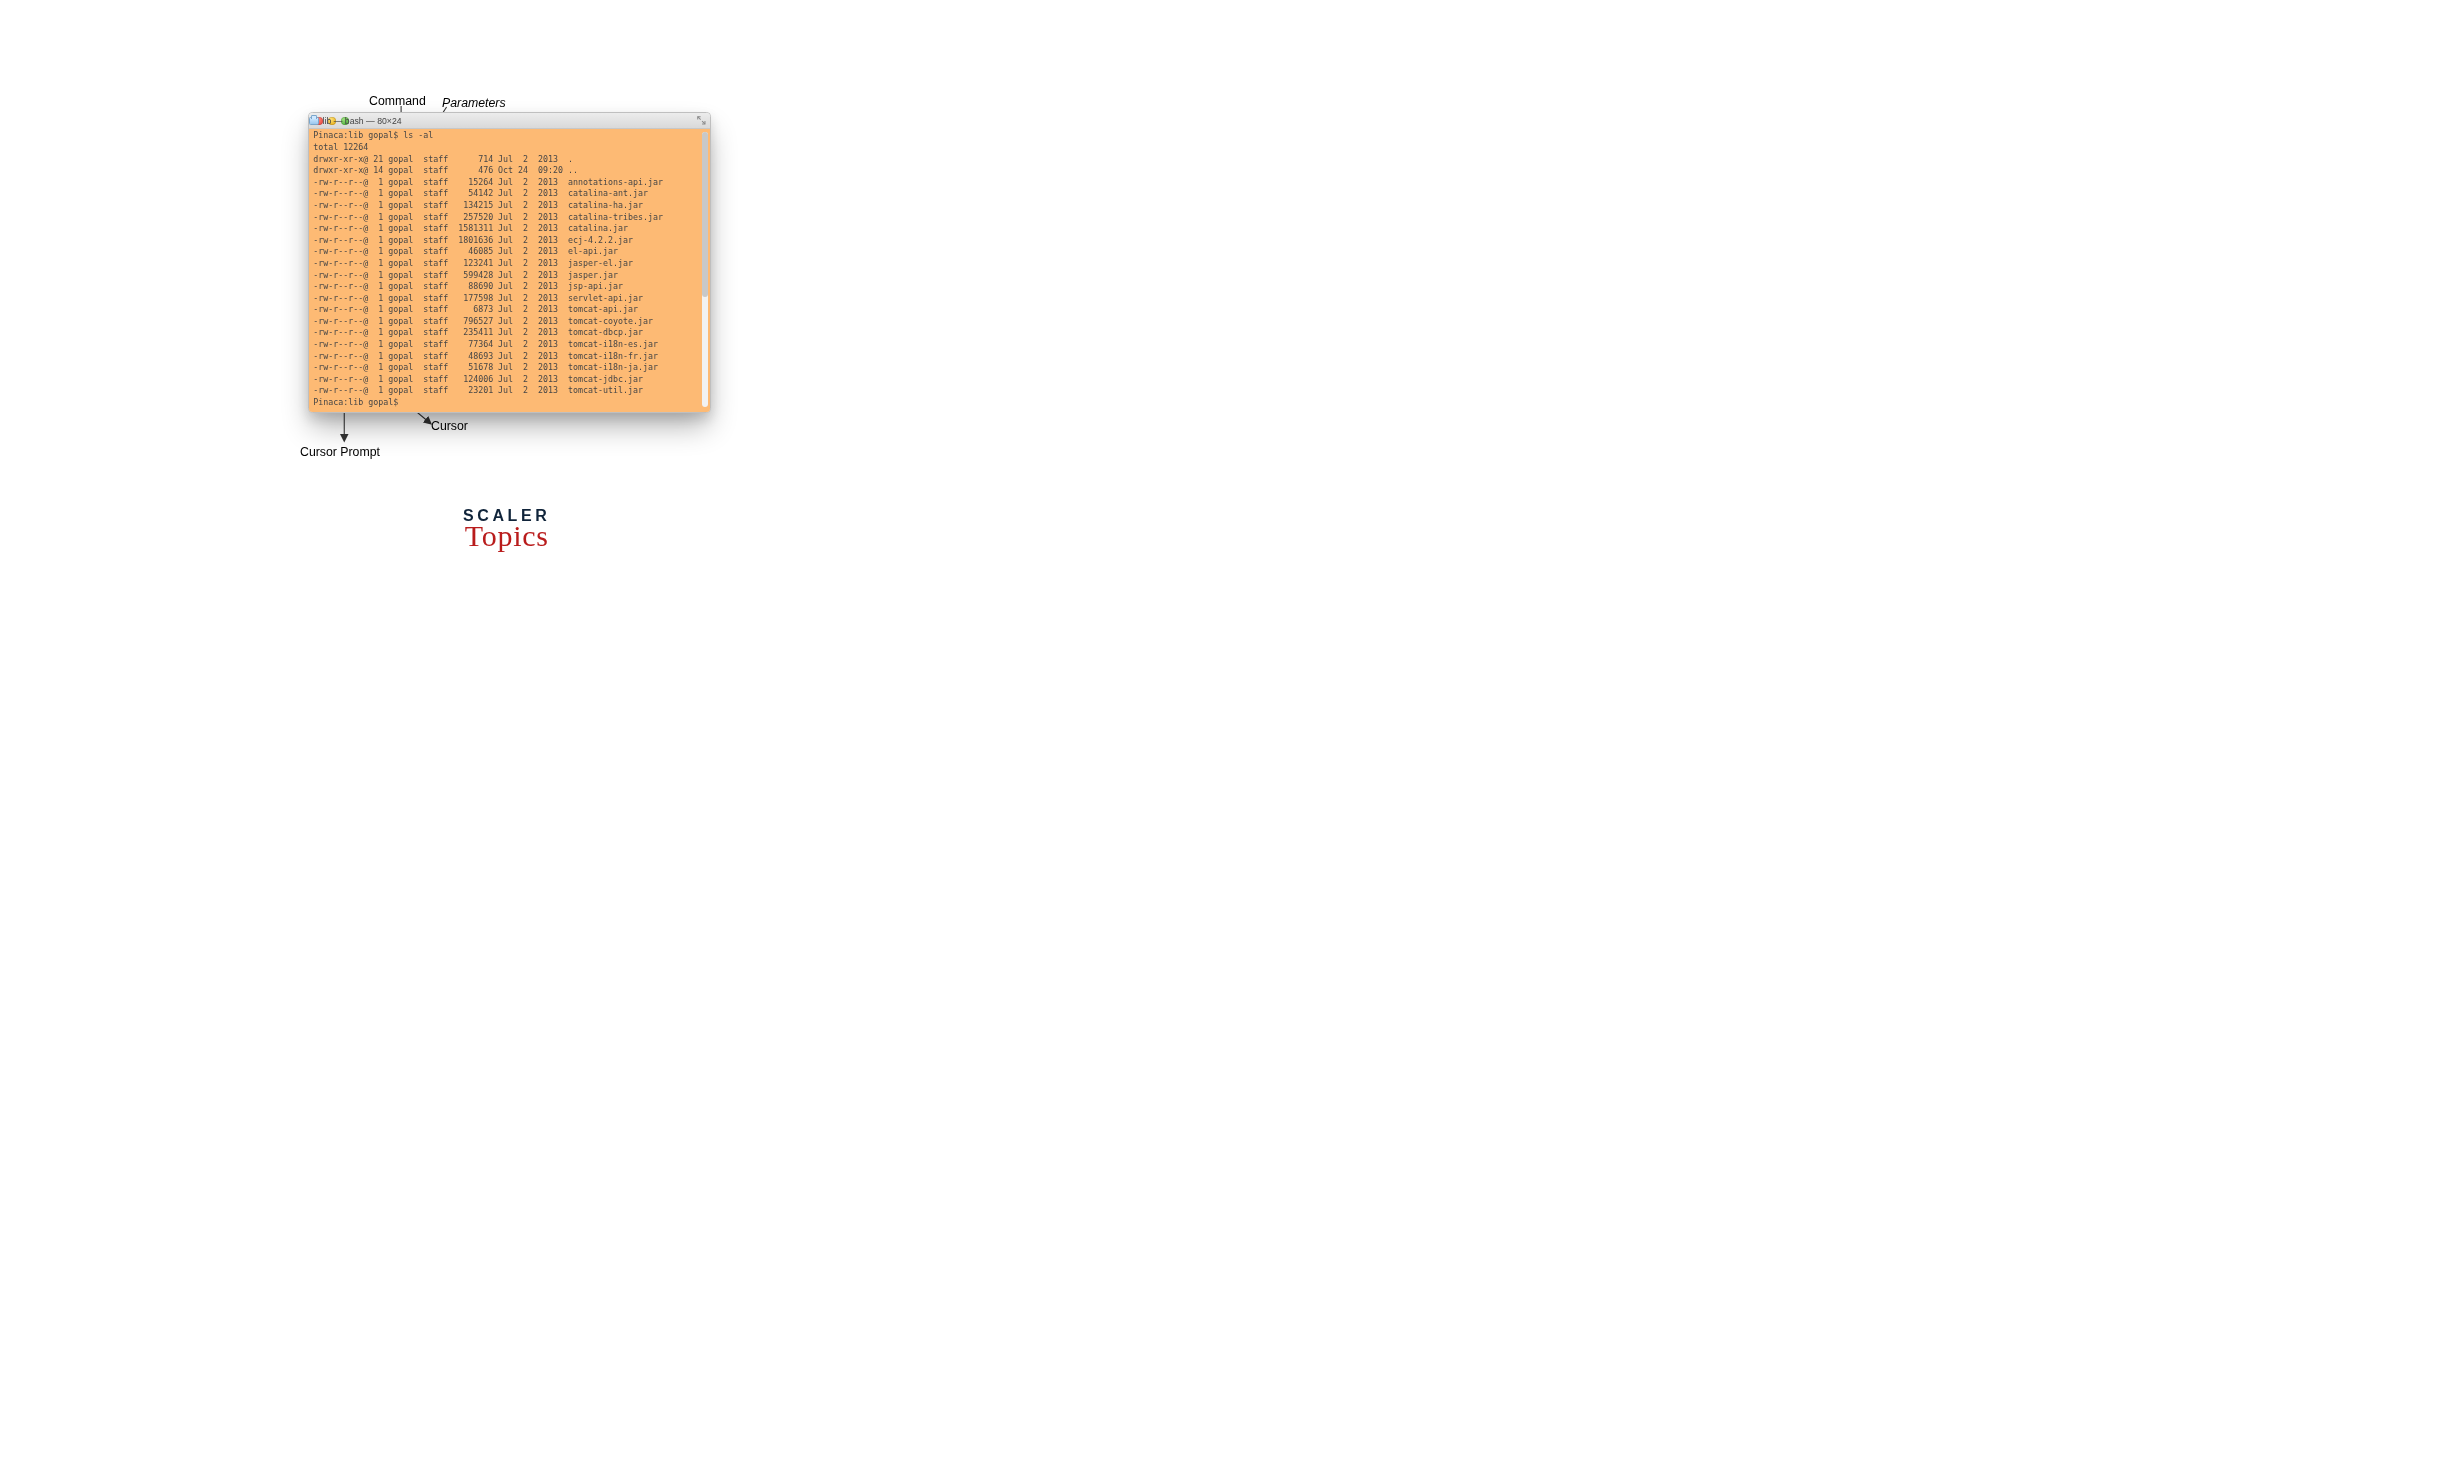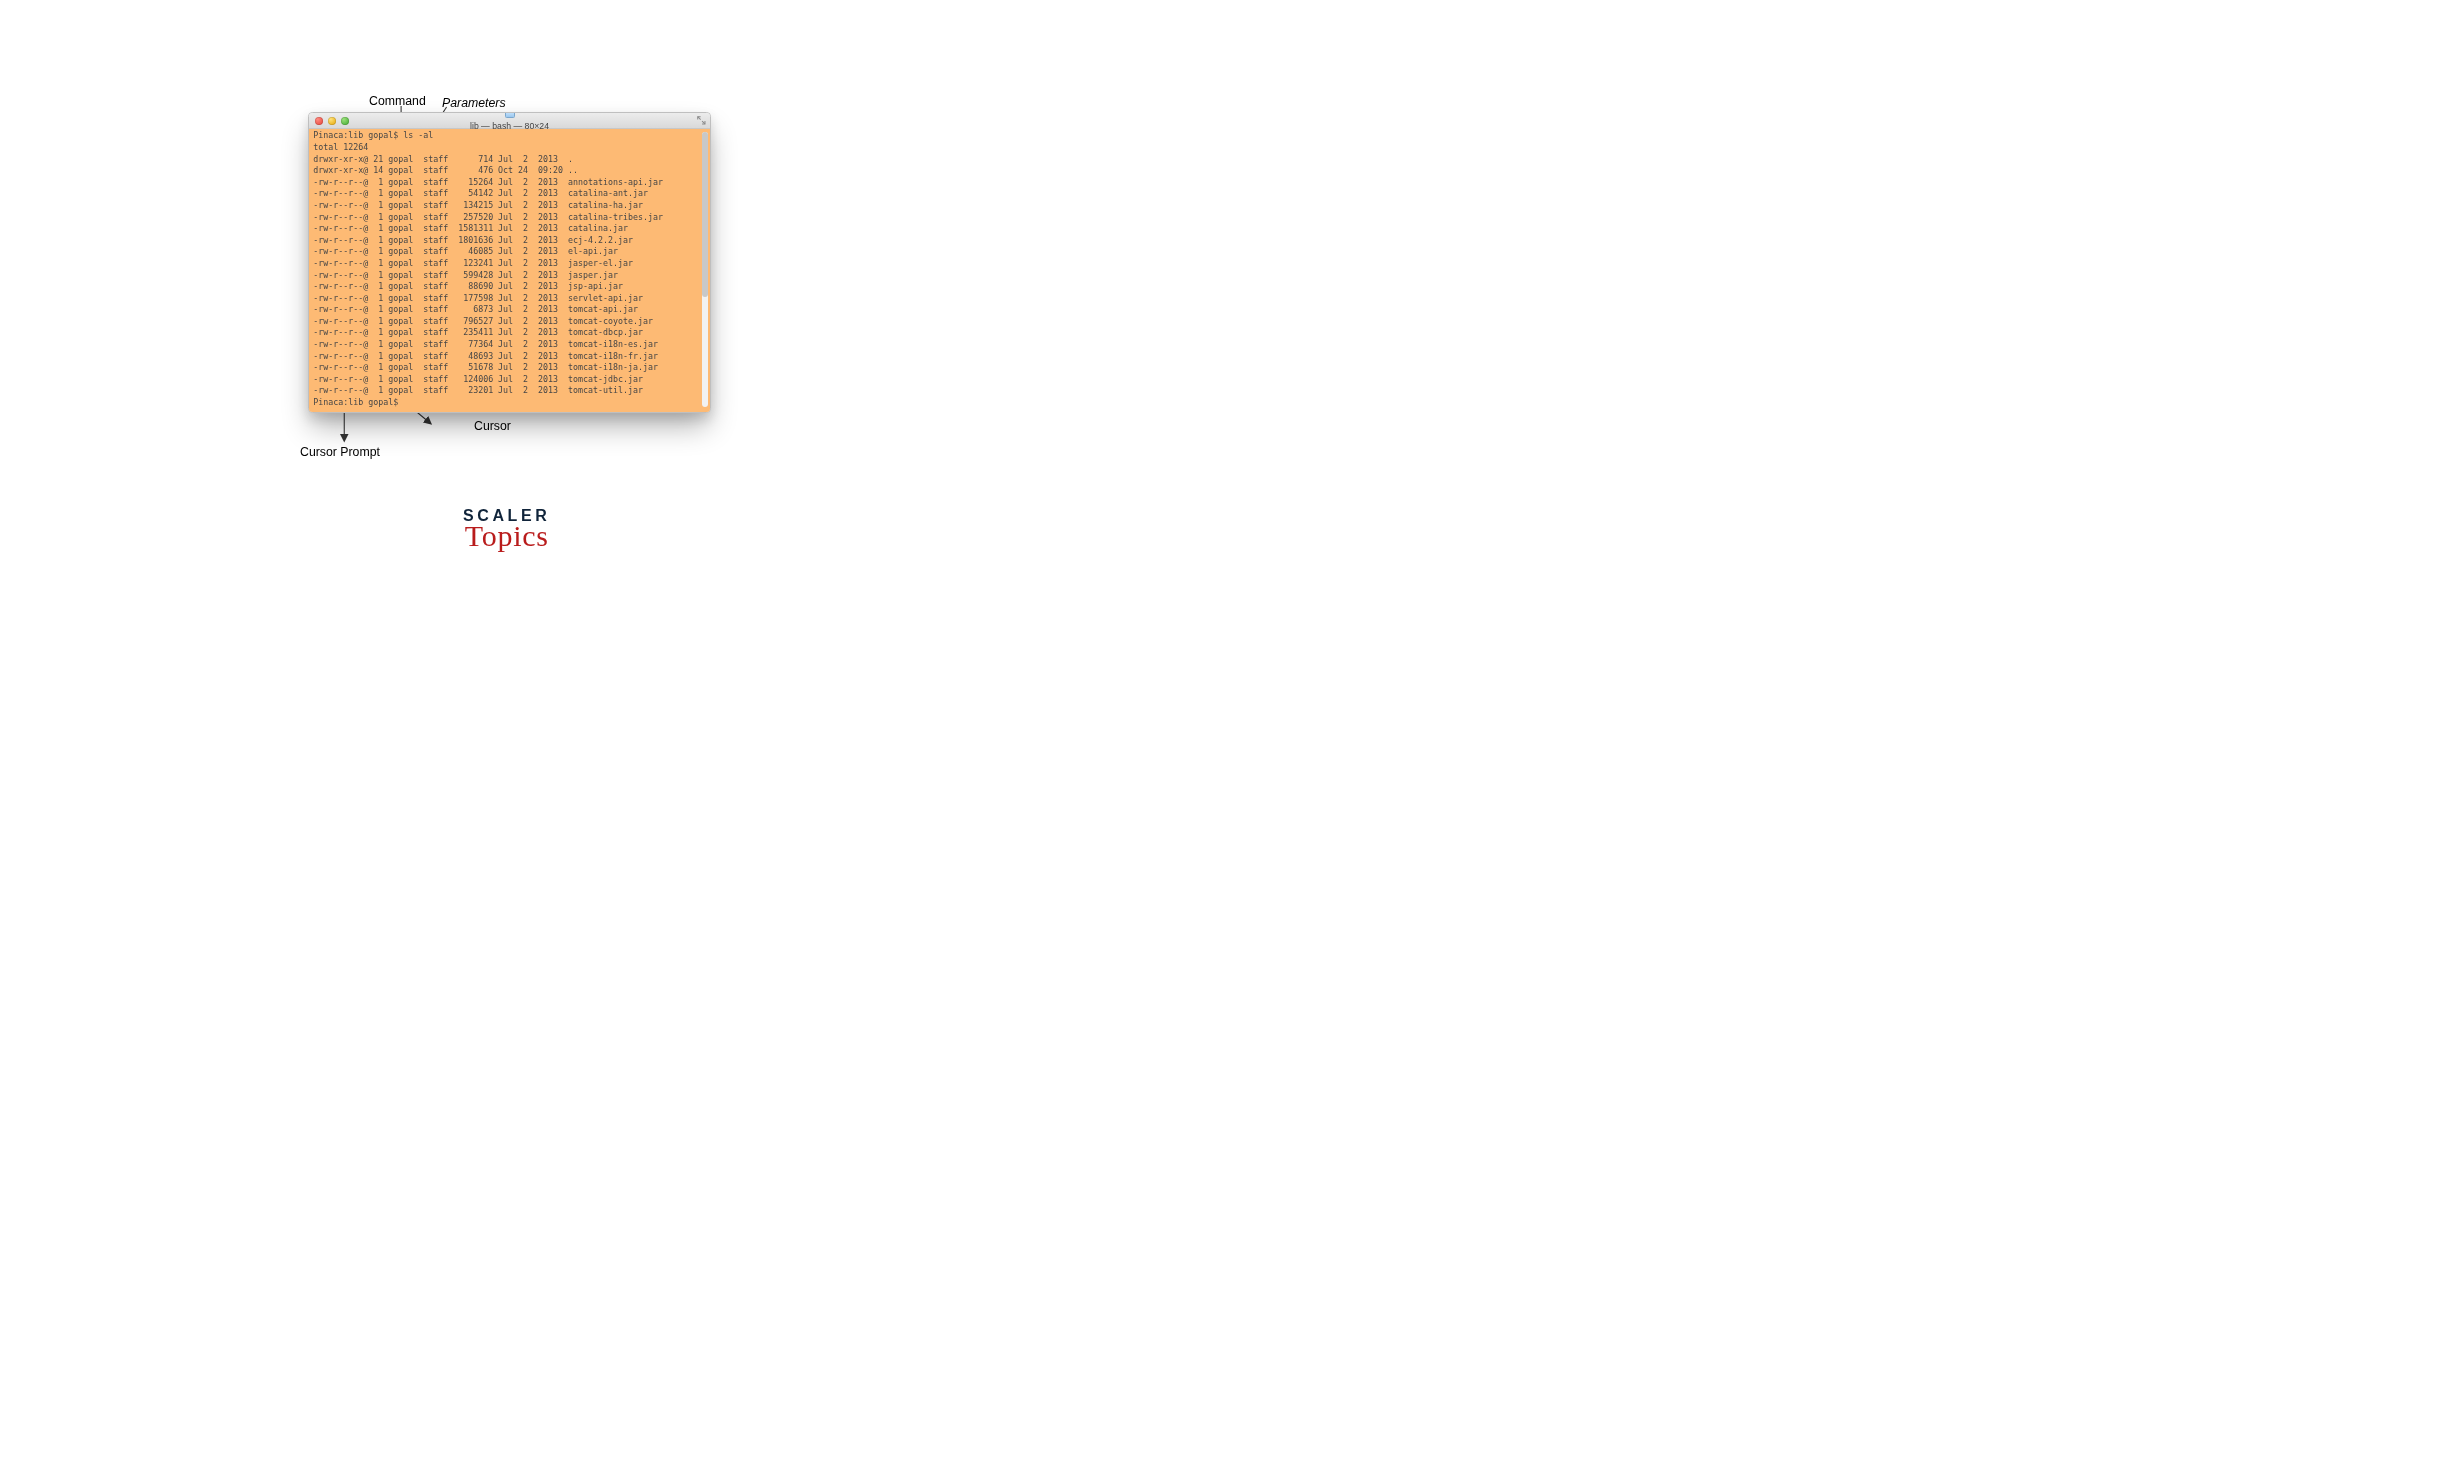--- a/index.html
+++ b/index.html
@@ -55,21 +55,20 @@
   .title-center {
     position: absolute;
     left: 0; right: 0;
     text-align: center;
     font-size: 8.7px;
     color: #444;
     display: flex;
     align-items: center;
     gap: 3.6px;
     pointer-events: none;
-    flex-direction: column;
   }
   .folder-icon {
     width: 10px; height: 8px; display:inline-block;
     background: linear-gradient(#cfe8ff,#9bc8ef);
     border: 0.7px solid #7aa6cc;
     border-radius: 1.4px;
     position: relative;
   }
   .folder-icon::before{
     content:"";position:absolute;top:-2.2px;left:0.7px;width:4.3px;height:2.2px;
@@ -124,21 +123,21 @@
   }
 </style>
 </head>
 <body>
 
 <div class="canvas">
 
   <div class="label" style="left:369px; top:94px;">Command</div>
   <div class="label" style="left:442px; top:96px;font-style:italic;">Parameters</div>
   <div class="label" style="left:669px; top:155px;">Output</div>
-  <div class="label" style="left:431px; top:419px;margin-left:43px;">Cursor</div>
+  <div class="label" style="left:431px; top:419px;">Cursor</div>
   <div class="label" style="left:300px; top:445px;">Cursor Prompt</div>
 
   <svg class="arrow-svg" style="left:396px; top:106px;" width="14.5" height="25" viewBox="0 0 20 35">
     <defs>
         <marker id="ah1" markerWidth="8" markerHeight="8" refX="4" refY="4" orient="auto">
           <path d="M0,0 L8,4 L0,8 Z" fill="#333"></path>
         </marker>
       </defs>
     <line x1="7" y1="0" x2="7" y2="28" stroke="#333" stroke-width="1.5" marker-end="url(#ah1)"></line>
   </svg>

